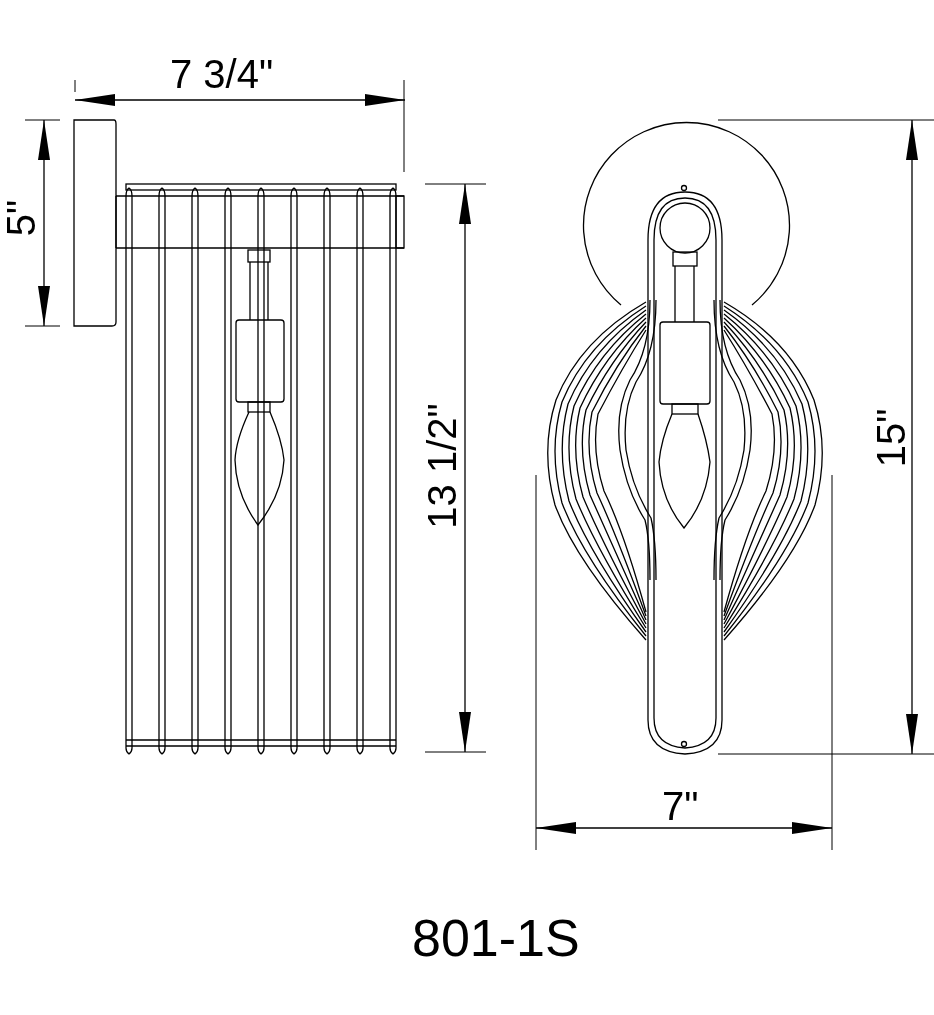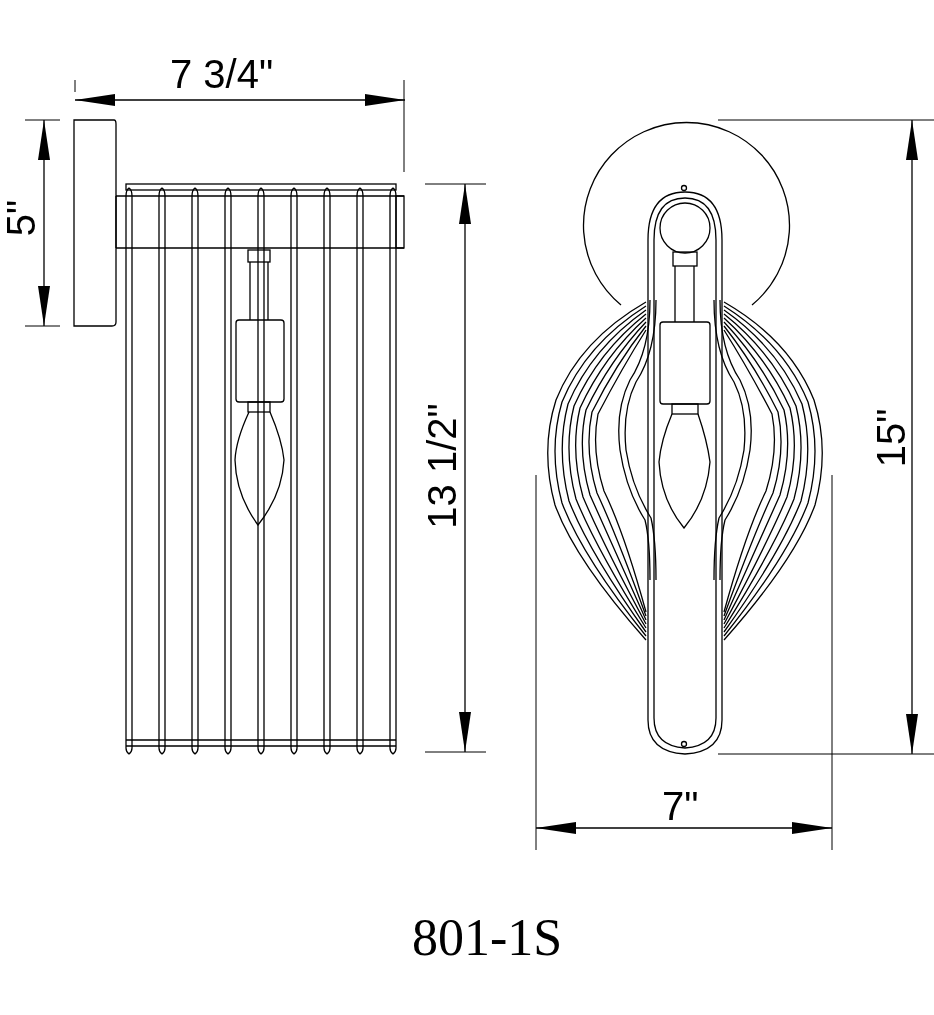--- a/index.html
+++ b/index.html
@@ -1,20 +1,20 @@
 <!DOCTYPE html>
 <html><head>
   <meta charset="utf-8">
   <style>
     html, body { margin: 0; padding: 0; background: #ffffff; }
     body { width: 934px; height: 1015px; position: relative; overflow: hidden; }
     #drawing { position: absolute; left: 0; top: 0; width: 934px; height: 1015px; }
     .dim-label { position: absolute; font-family: "Liberation Sans", sans-serif; color: #000; font-size: 40px; line-height: 1; white-space: nowrap; }
     .rot { transform-origin: center center; transform: rotate(-90deg); }
-    .model-label { position: absolute; font-family: Liberation Serif, serif; color: #000; font-size: 52px; line-height: 1; white-space: nowrap; }
+    .model-label { position: absolute; font-family: Liberation Sans, sans-serif; color: #000; font-size: 52px; line-height: 1; white-space: nowrap; }
   </style>
 </head>
 <body>
 
 <div>
 <svg id="drawing" viewBox="0 0 934 1015" xmlns="http://www.w3.org/2000/svg" fill="none" stroke="#000" stroke-width="1.3">
   <defs>
     <marker id="arr" viewBox="0 0 10 10" refX="10" refY="5" markerWidth="12" markerHeight="4" orient="auto-start-reverse" markerUnits="userSpaceOnUse">
     </marker>
   </defs>

